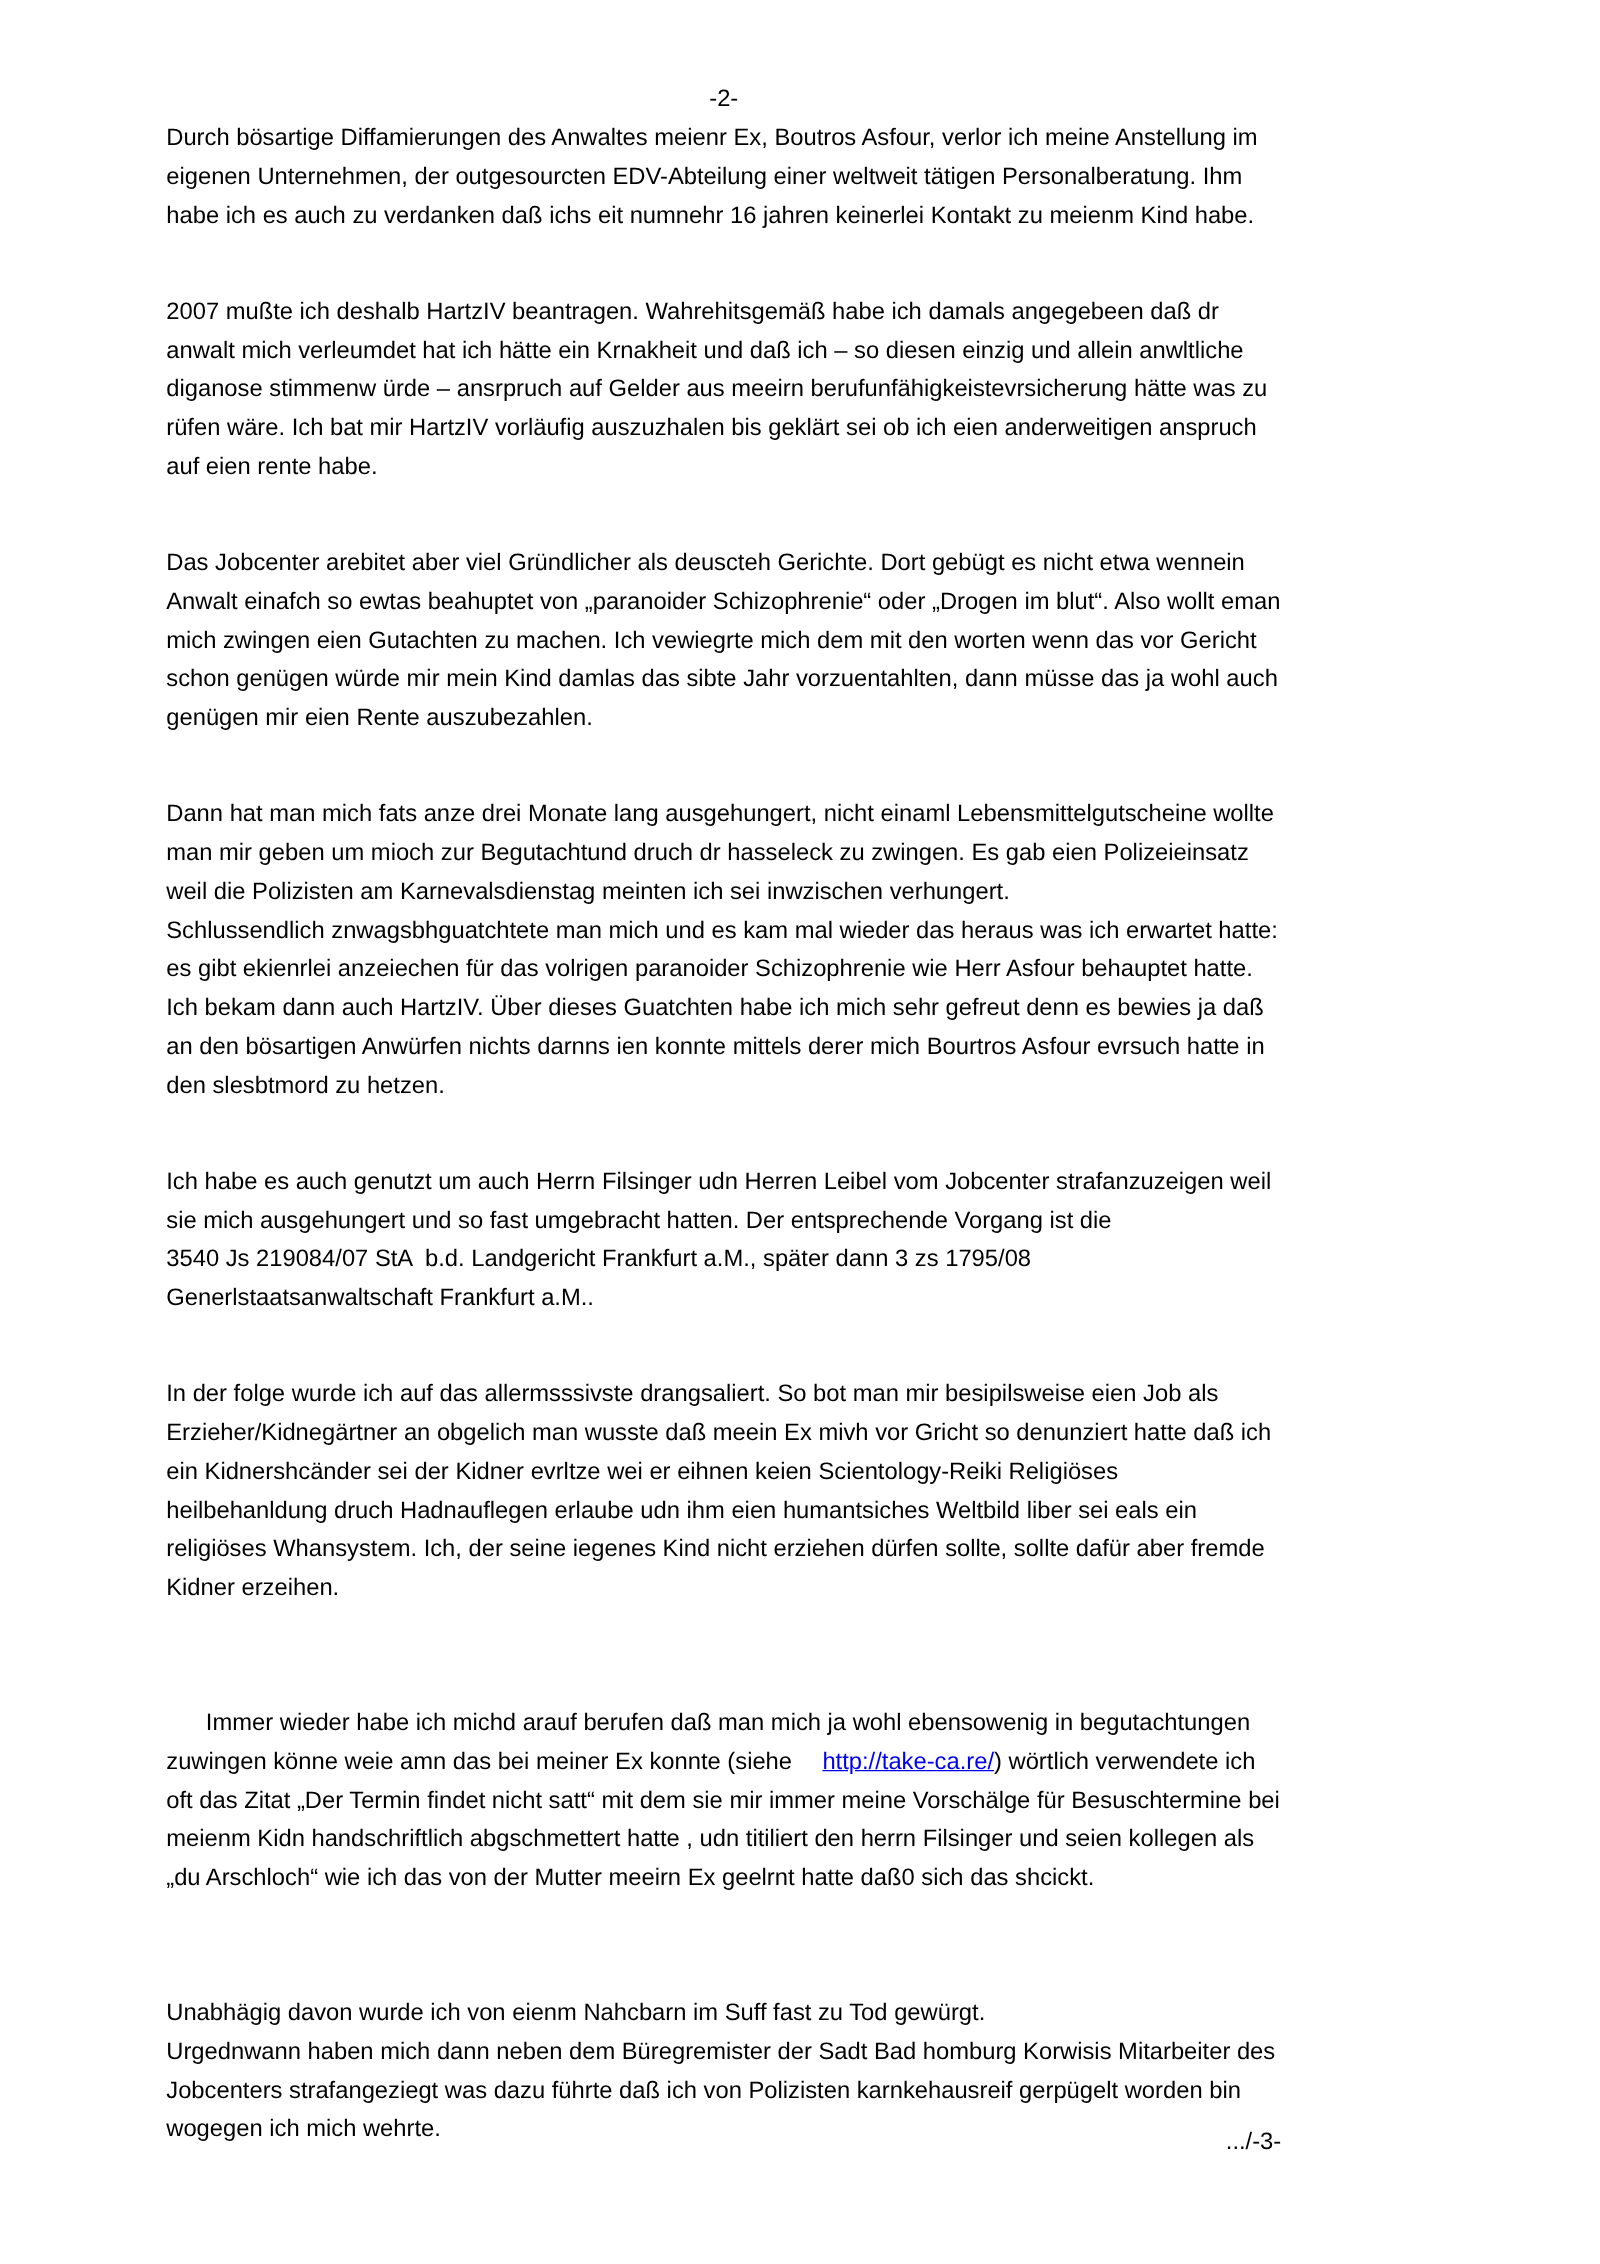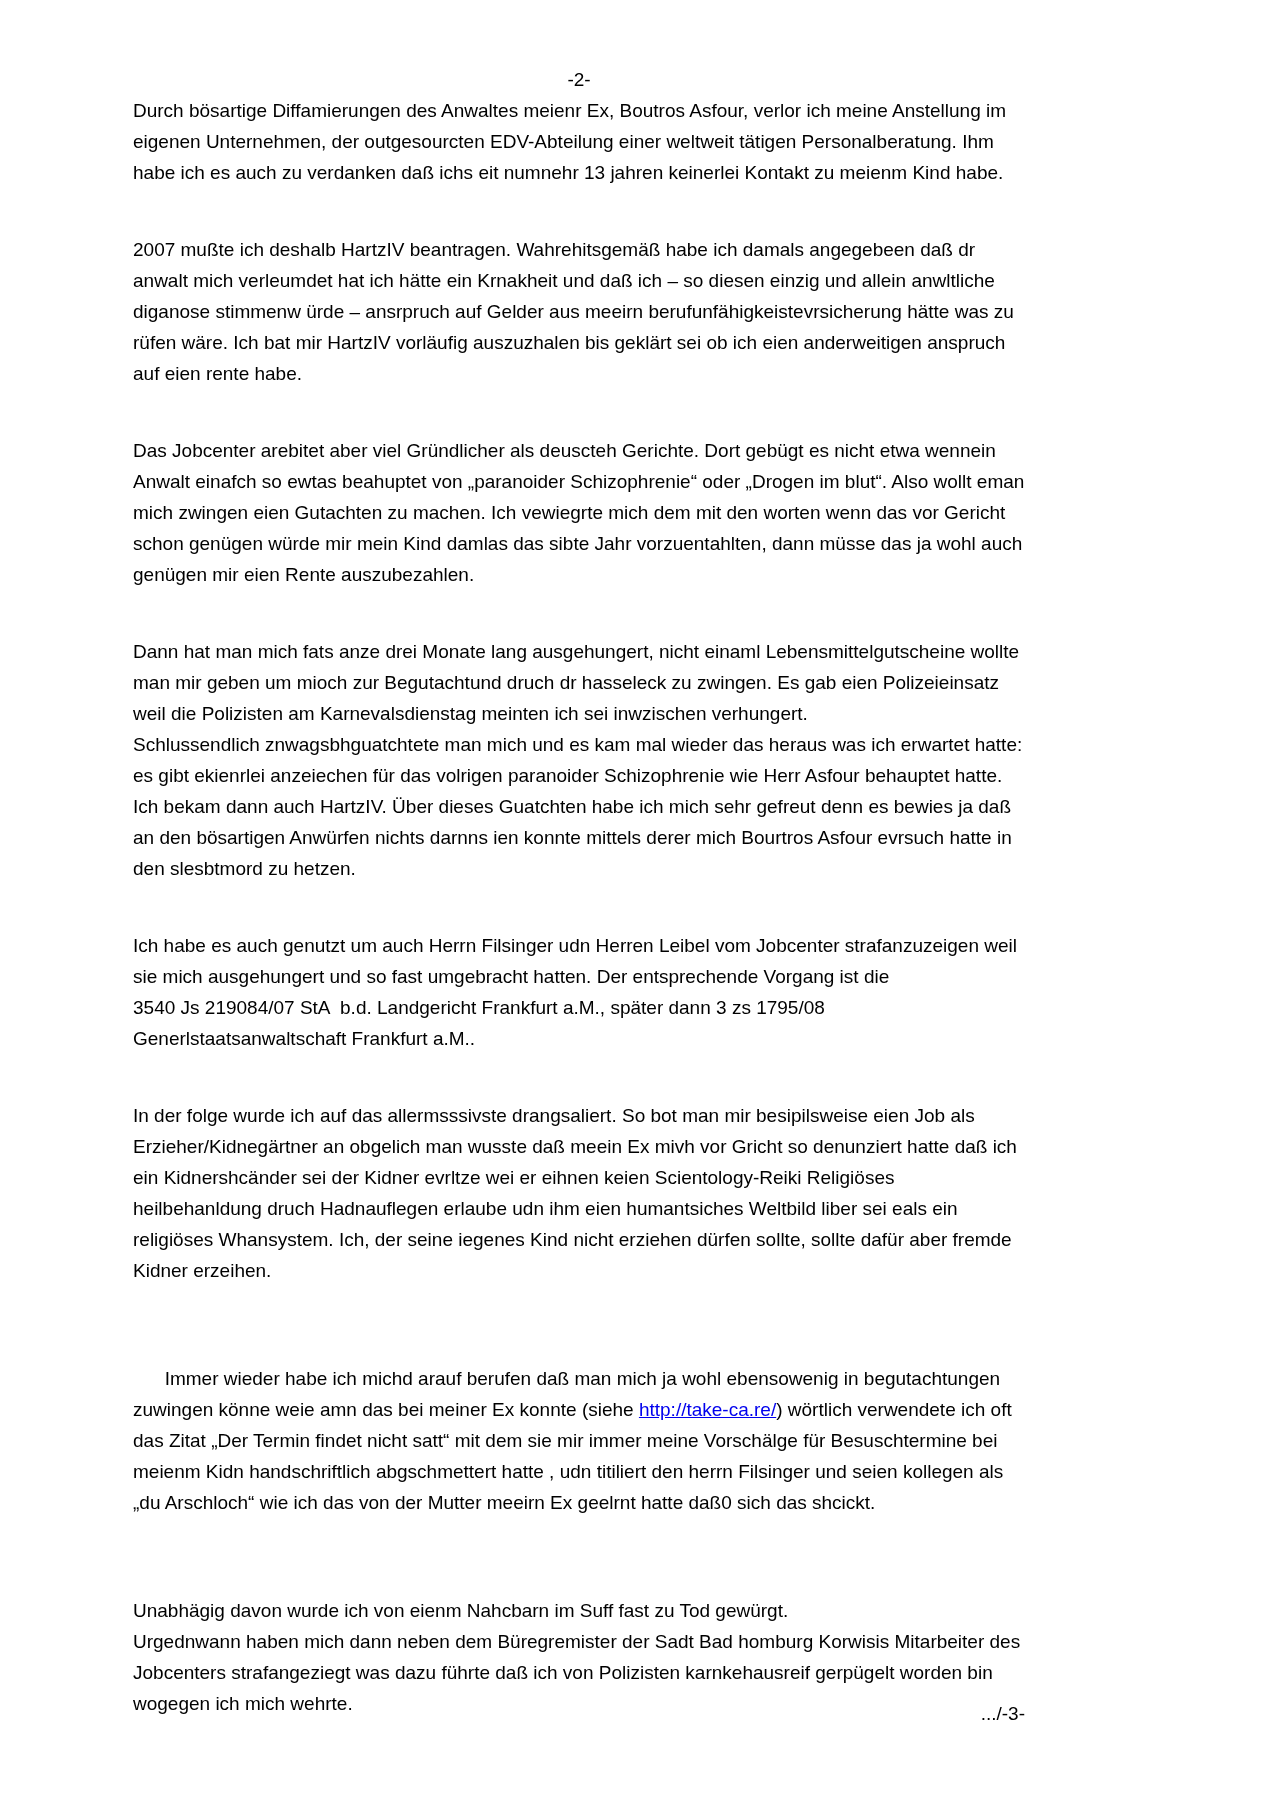--- a/index.html
+++ b/index.html
@@ -26,40 +26,41 @@
   }
   .page-number {
     text-align: center;
     white-space: pre-wrap;
   }
   .content p {
     margin: 0 0 46px 0;
     white-space: pre-wrap;
   }
   .content a {
+    margin-left: 19px;
   }
   .footer {
     position: absolute;
     left: 133px;
     top: 1698px;
     width: 892px;
     text-align: right;
     font-size: 19px;
     line-height: 31px;
     white-space: pre-wrap;
   }
 </style>
 </head>
 <body>
 
 <div class="page">
   <div class="content">
     <div class="page-number">-2-</div>
 
-    <p>Durch bösartige Diffamierungen des Anwaltes meienr Ex, Boutros Asfour, verlor ich meine Anstellung im eigenen Unternehmen, der outgesourcten EDV-Abteilung einer weltweit tätigen Personalberatung. Ihm habe ich es auch zu verdanken daß ichs eit numnehr 13 jahren keinerlei Kontakt zu meienm Kind habe.</p>
+    <p>Durch bösartige Diffamierungen des Anwaltes meienr Ex, Boutros Asfour, verlor ich meine Anstellung im eigenen Unternehmen, der outgesourcten EDV-Abteilung einer weltweit tätigen Personalberatung. Ihm habe ich es auch zu verdanken daß ichs eit numnehr 16 jahren keinerlei Kontakt zu meienm Kind habe.</p>
 
     <p>2007 mußte ich deshalb HartzIV beantragen. Wahrehitsgemäß habe ich damals angegebeen daß dr anwalt mich verleumdet hat ich hätte ein Krnakheit und daß ich – so diesen einzig und allein anwltliche diganose stimmenw ürde – ansrpruch auf Gelder aus meeirn berufunfähigkeistevrsicherung hätte was zu rüfen wäre. Ich bat mir HartzIV vorläufig auszuzhalen bis geklärt sei ob ich eien anderweitigen anspruch auf eien rente habe.</p>
 
     <p>Das Jobcenter arebitet aber viel Gründlicher als deuscteh Gerichte. Dort gebügt es nicht etwa wennein Anwalt einafch so ewtas beahuptet von „paranoider Schizophrenie“ oder „Drogen im blut“. Also wollt eman mich zwingen eien Gutachten zu machen. Ich vewiegrte mich dem mit den worten wenn das vor Gericht schon genügen würde mir mein Kind damlas das sibte Jahr vorzuentahlten, dann müsse das ja wohl auch genügen mir eien Rente auszubezahlen.</p>
 
     <p>Dann hat man mich fats anze drei Monate lang ausgehungert, nicht einaml Lebensmittelgutscheine wollte man mir geben um mioch zur Begutachtund druch dr hasseleck zu zwingen. Es gab eien Polizeieinsatz weil die Polizisten am Karnevalsdienstag meinten ich sei inwzischen verhungert.
 Schlussendlich znwagsbhguatchtete man mich und es kam mal wieder das heraus was ich erwartet hatte: es gibt ekienrlei anzeiechen für das volrigen paranoider Schizophrenie wie Herr Asfour behauptet hatte. Ich bekam dann auch HartzIV. Über dieses Guatchten habe ich mich sehr gefreut denn es bewies ja daß an den bösartigen Anwürfen nichts darnns ien konnte mittels derer mich Bourtros Asfour evrsuch hatte in den slesbtmord zu hetzen.</p>
 
     <p>Ich habe es auch genutzt um auch Herrn Filsinger udn Herren Leibel vom Jobcenter strafanzuzeigen weil sie mich ausgehungert und so fast umgebracht hatten. Der entsprechende Vorgang ist die
 3540 Js 219084/07 StA  b.d. Landgericht Frankfurt a.M., später dann 3 zs 1795/08

